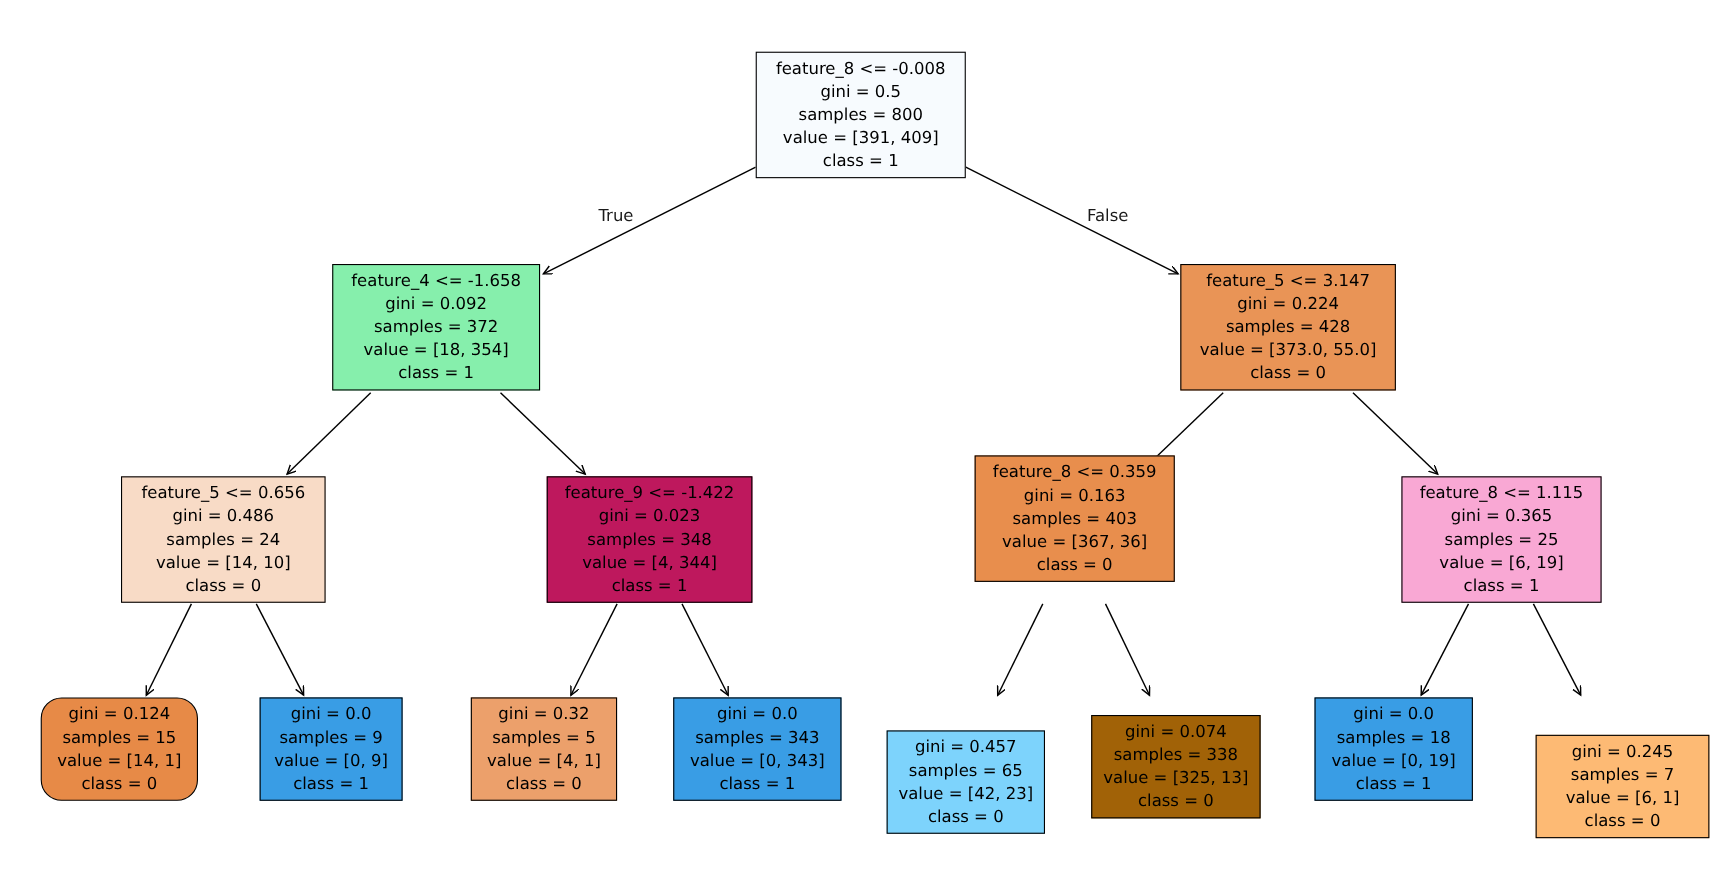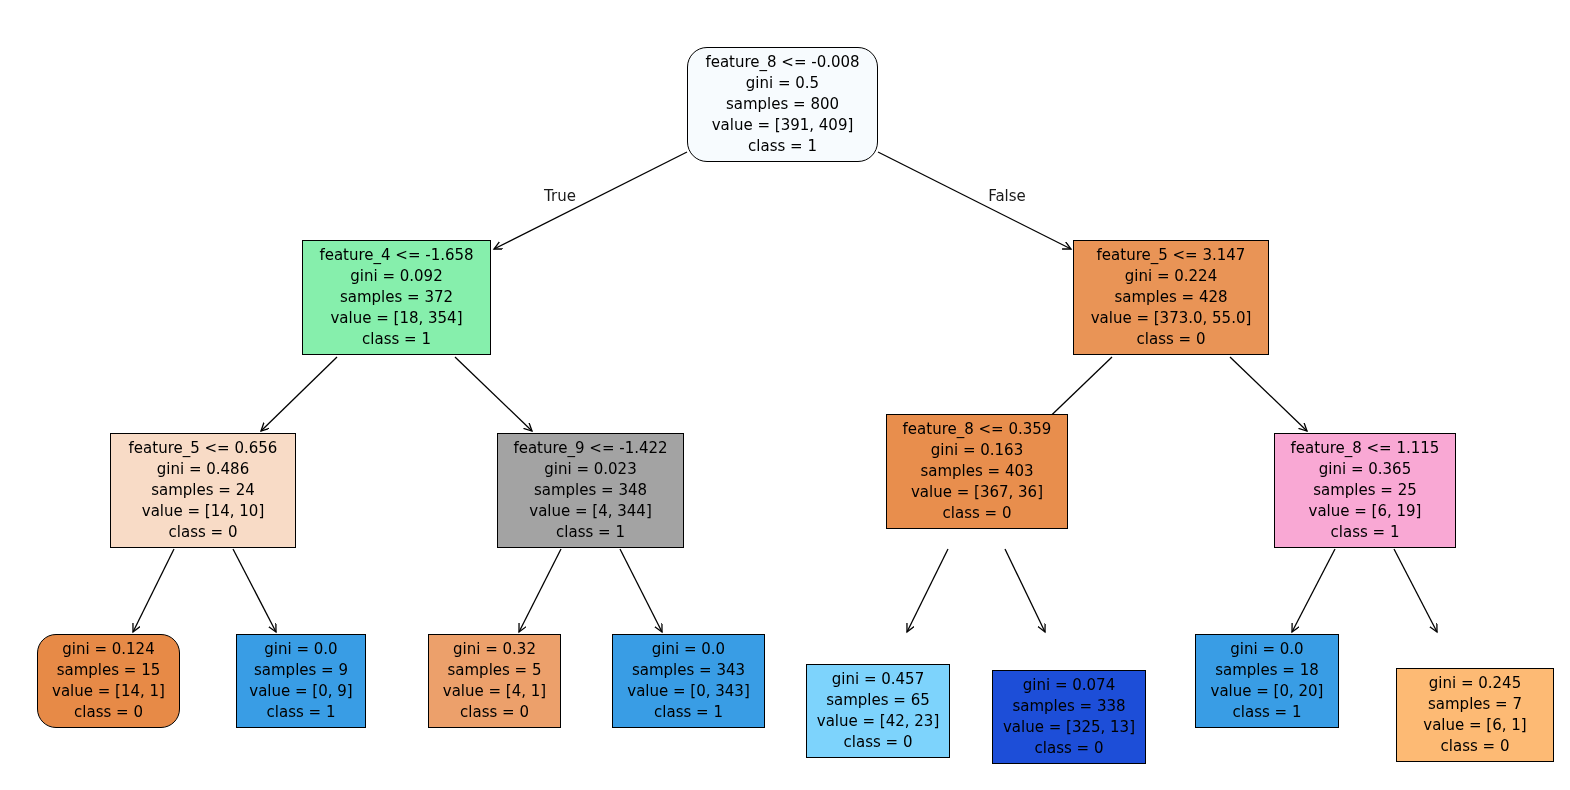--- a/index.html
+++ b/index.html
@@ -67,21 +67,21 @@
     <line x1="620" y1="549" x2="662" y2="632" marker-end="url(#arrow)"></line>
     <line x1="948" y1="549" x2="907" y2="632" marker-end="url(#arrow)"></line>
     <line x1="1005" y1="549" x2="1045" y2="632" marker-end="url(#arrow)"></line>
     <line x1="1335" y1="549" x2="1292" y2="632" marker-end="url(#arrow)"></line>
     <line x1="1394" y1="549" x2="1437" y2="632" marker-end="url(#arrow)"></line>
   </svg>
 
   <div class="edge-label" style="left:560px; top:196px;">True</div>
   <div class="edge-label" style="left:1007px; top:196px;">False</div>
 
-  <div class="node" style="left: 687px; top: 47px; width: 191px; background-color: rgb(247, 251, 254); border-radius: 20px;">
+  <div class="node" style="left: 687px; top: 47px; width: 191px; background-color: rgb(247, 251, 254);">
     <div>feature_8 &lt;= -0.008</div>
     <div>gini = 0.5</div>
     <div>samples = 800</div>
     <div>value = [391, 409]</div>
     <div>class = 1</div>
   </div>
 
   <div class="node" style="left: 302px; top: 240px; width: 189px; background-color: #86efac;">
     <div>feature_4 &lt;= -1.658</div>
     <div>gini = 0.092</div>
@@ -99,21 +99,21 @@
   </div>
 
   <div class="node" style="left: 110px; top: 433px; width: 186px; background-color: rgb(248, 219, 198);">
     <div>feature_5 &lt;= 0.656</div>
     <div>gini = 0.486</div>
     <div>samples = 24</div>
     <div>value = [14, 10]</div>
     <div>class = 0</div>
   </div>
 
-  <div class="node" style="left: 497px; top: 433px; width: 187px; background-color: #a3a3a3;">
+  <div class="node" style="left: 497px; top: 433px; width: 187px; background-color: #be185d;">
     <div>feature_9 &lt;= -1.422</div>
     <div>gini = 0.023</div>
     <div>samples = 348</div>
     <div>value = [4, 344]</div>
     <div>class = 1</div>
   </div>
 
   <div class="node" style="left: 886px; top: 414px; width: 182px; background-color: rgb(232, 142, 77);">
     <div>feature_8 &lt;= 0.359</div>
     <div>gini = 0.163</div>
@@ -158,31 +158,31 @@
     <div>class = 1</div>
   </div>
 
   <div class="node" style="left: 806px; top: 634px; width: 144px; background-color: #7dd3fc; margin-top: 30px;">
     <div>gini = 0.457</div>
     <div>samples = 65</div>
     <div>value = [42, 23]</div>
     <div>class = 0</div>
   </div>
 
-  <div class="node" style="left: 992px; top: 670px; width: 154px; background-color: #1d4ed8;">
+  <div class="node" style="left: 992px; top: 650px; width: 154px; background-color: #a16207;">
     <div>gini = 0.074</div>
     <div>samples = 338</div>
     <div>value = [325, 13]</div>
     <div>class = 0</div>
   </div>
 
   <div class="node" style="left: 1195px; top: 634px; width: 144px; background-color: rgb(57, 157, 229);">
     <div>gini = 0.0</div>
     <div>samples = 18</div>
-    <div>value = [0, 20]</div>
+    <div>value = [0, 19]</div>
     <div>class = 1</div>
   </div>
 
   <div class="node" style="left: 1396px; top: 668px; width: 158px; background-color: #fdba74;">
     <div>gini = 0.245</div>
     <div>samples = 7</div>
     <div>value = [6, 1]</div>
     <div>class = 0</div>
   </div>
 

